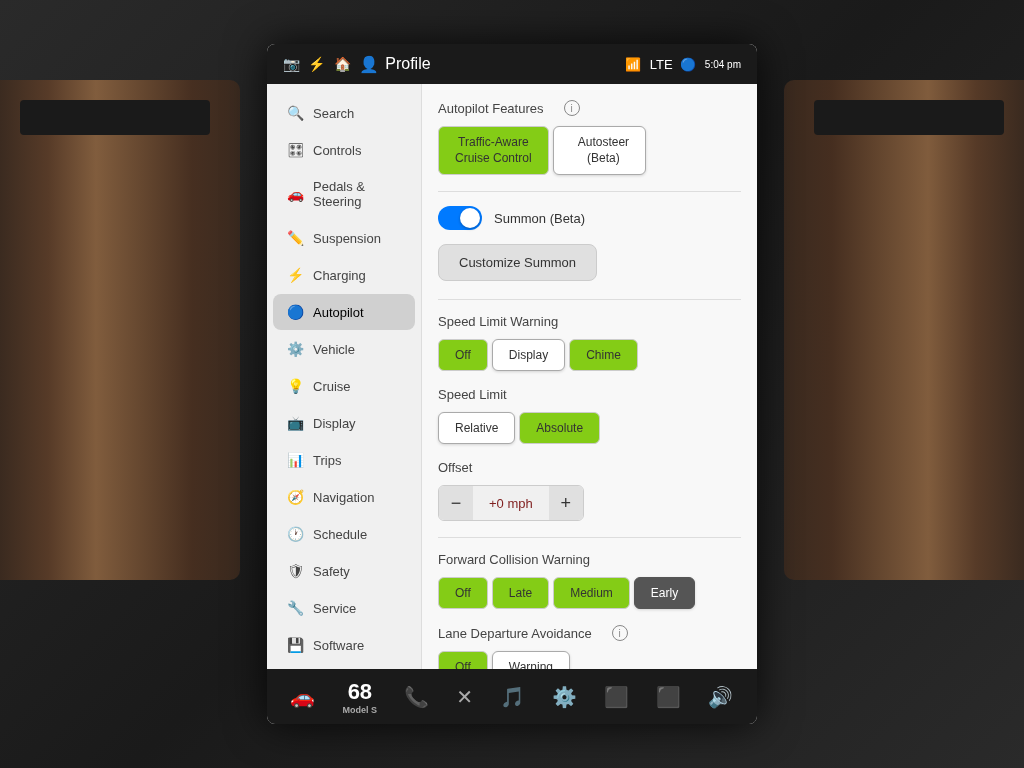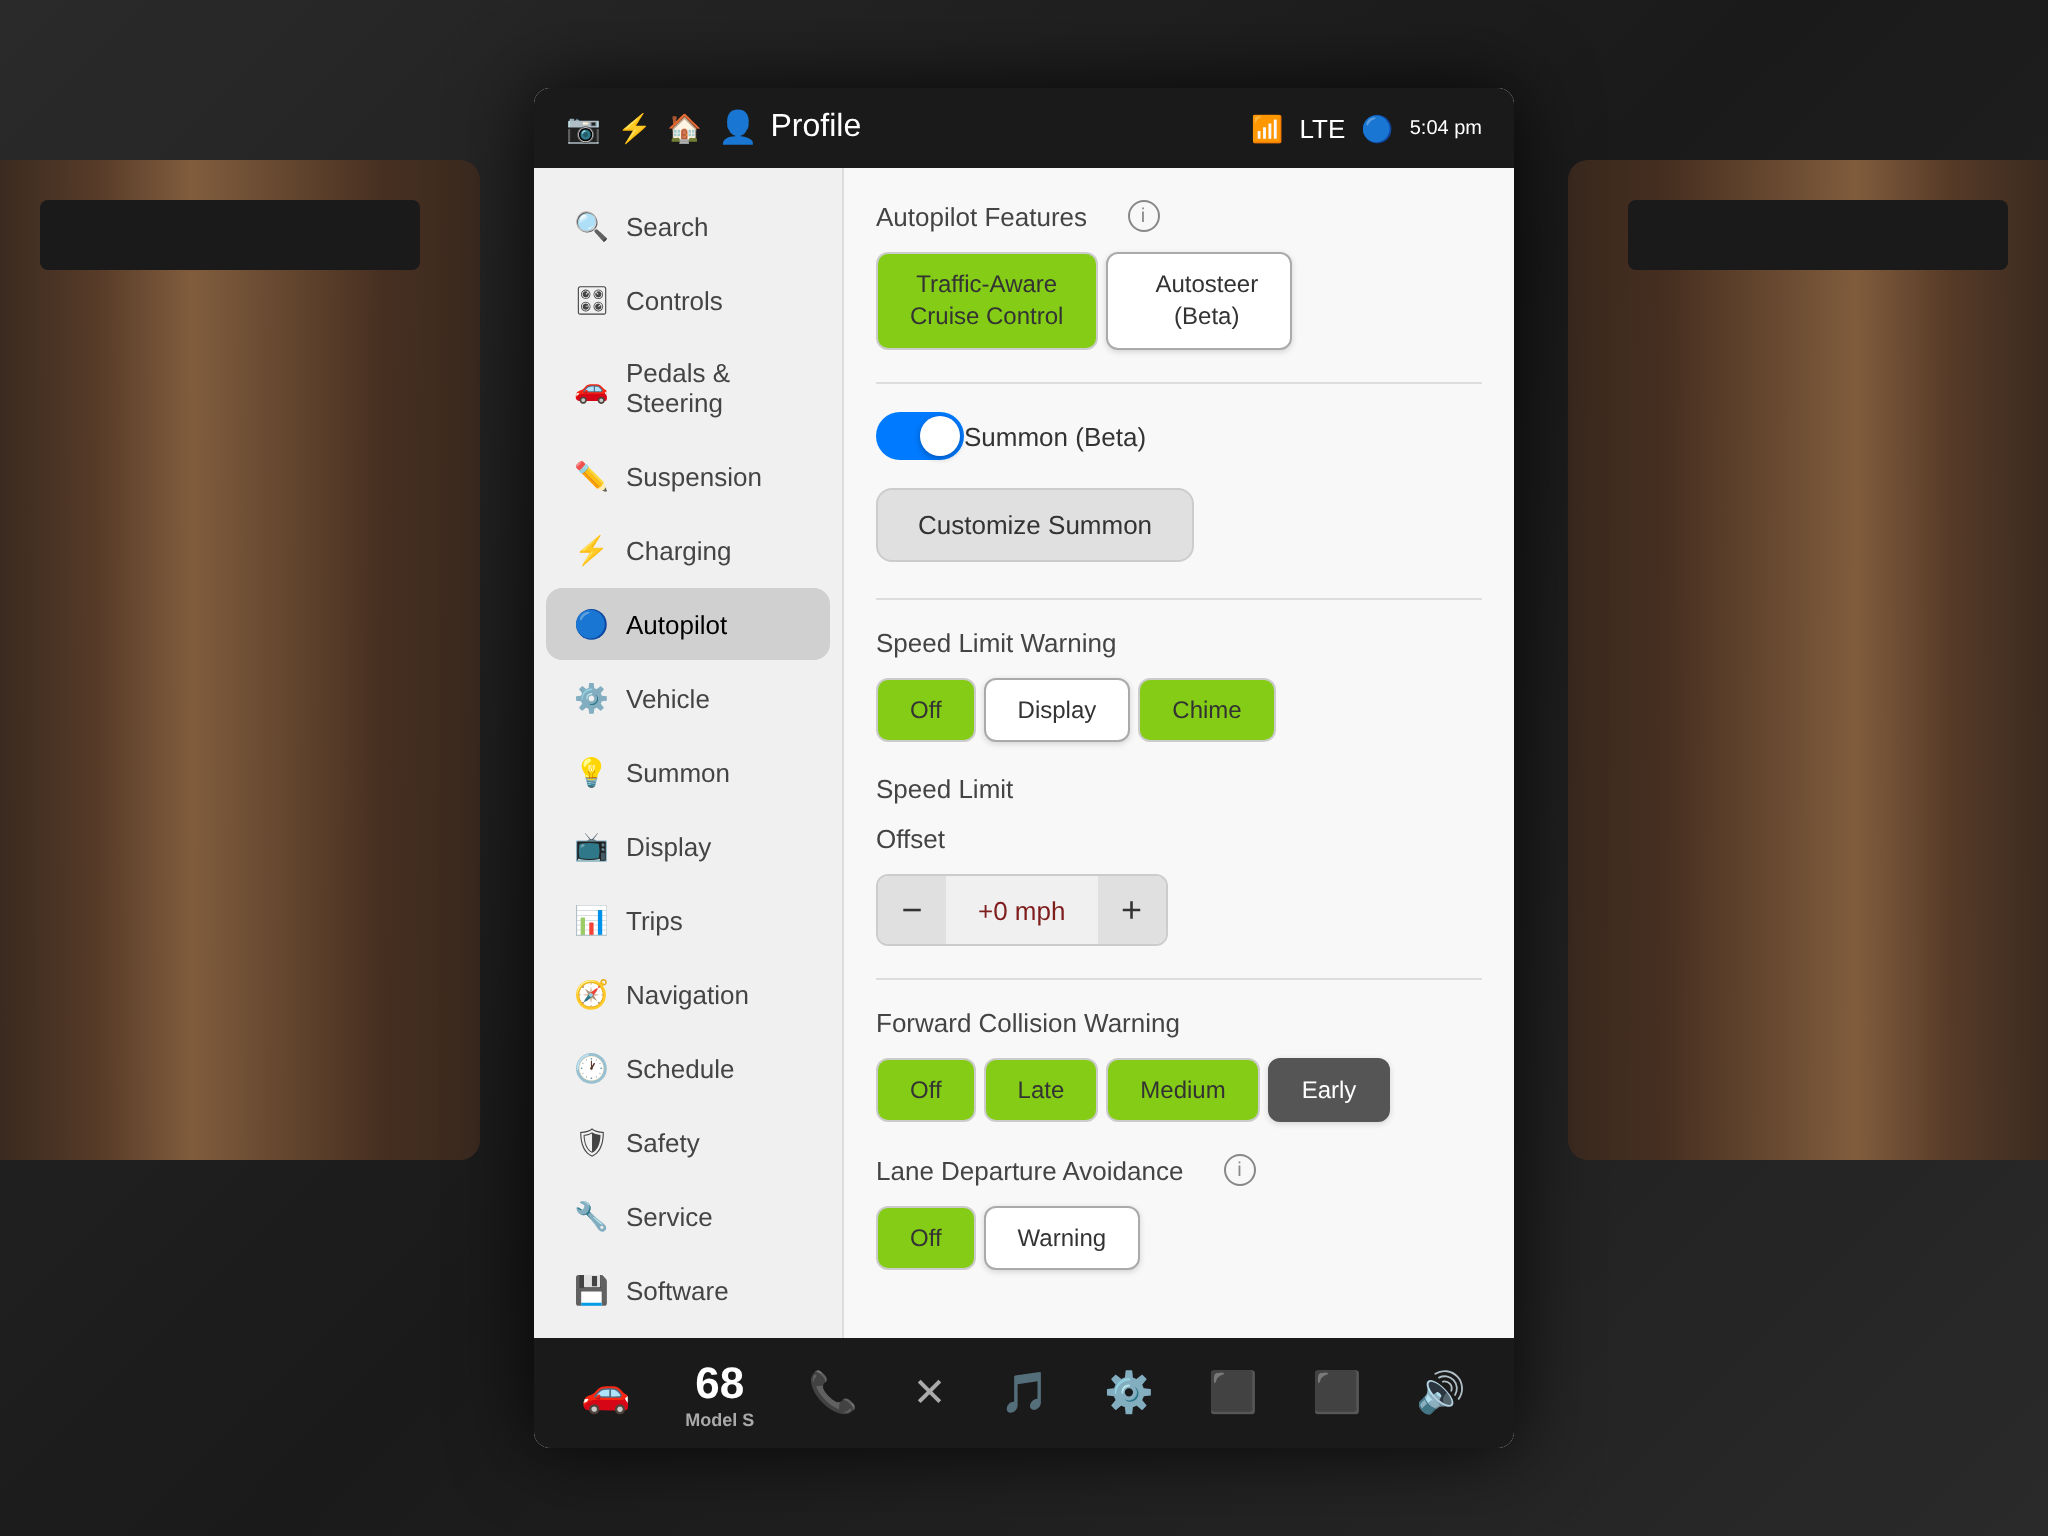--- a/index.html
+++ b/index.html
@@ -203,20 +203,21 @@
     .btn.selected-dark {
       background: #555;
       color: white;
       border-color: #555;
     }
 
     
     .toggle-row {
       display: flex;
       align-items: center;
+      gap: 12px;
       margin-bottom: 14px;
     }
     .toggle {
       width: 44px;
       height: 24px;
       border-radius: 12px;
       background: #007AFF;
       position: relative;
       cursor: pointer;
       flex-shrink: 0;
@@ -382,21 +383,21 @@
         <div class="sidebar-item active">
           <span class="icon">🔵</span>
           <span>Autopilot</span>
         </div>
         <div class="sidebar-item">
           <span class="icon">⚙️</span>
           <span>Vehicle</span>
         </div>
         <div class="sidebar-item">
           <span class="icon">💡</span>
-          <span>Summon</span>
+          <span>Cruise</span>
         </div>
         <div class="sidebar-item">
           <span class="icon">📺</span>
           <span>Display</span>
         </div>
         <div class="sidebar-item">
           <span class="icon">📊</span>
           <span>Trips</span>
         </div>
         <div class="sidebar-item">
@@ -456,20 +457,24 @@
         </div>
         <div class="btn-group">
           <button class="btn">Off</button>
           <button class="btn active">Display</button>
           <button class="btn">Chime</button>
         </div>
 
         <div class="section-title">
           <span>Speed Limit</span>
         </div>
+        <div class="btn-group">
+          <button class="btn active">Relative</button>
+          <button class="btn">Absolute</button>
+        </div>
 
         <div class="section-title">
           <span>Offset</span>
         </div>
         <div class="offset-control">
           <button class="offset-btn">−</button>
           <span class="offset-value">+0 mph</span>
           <button class="offset-btn">+</button>
         </div>
 

